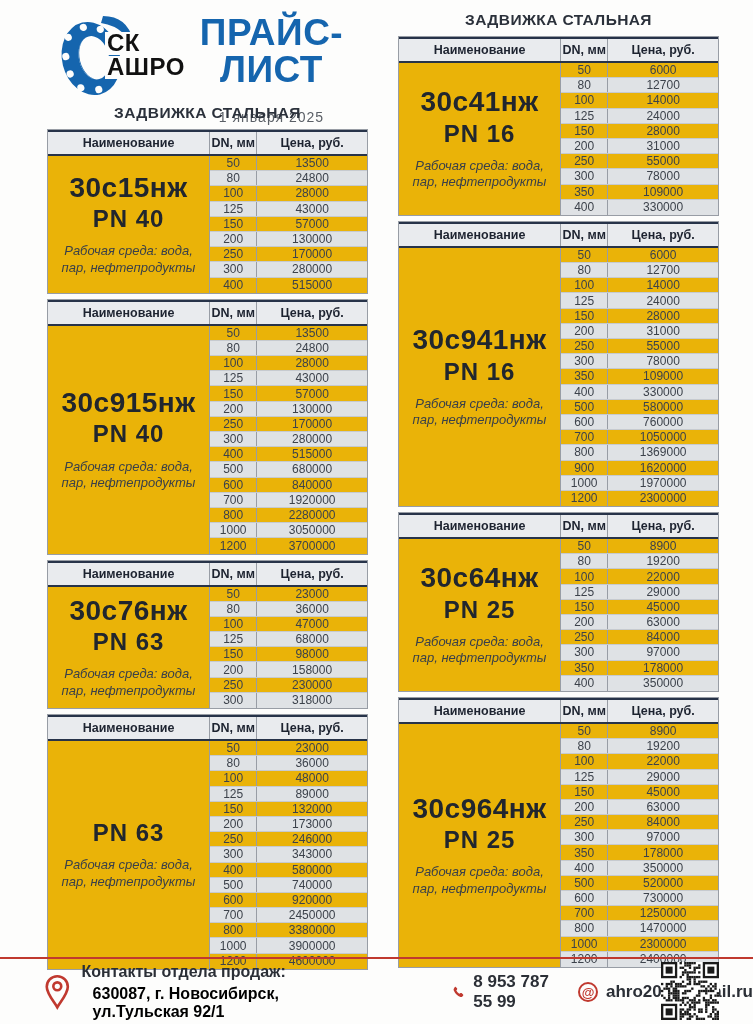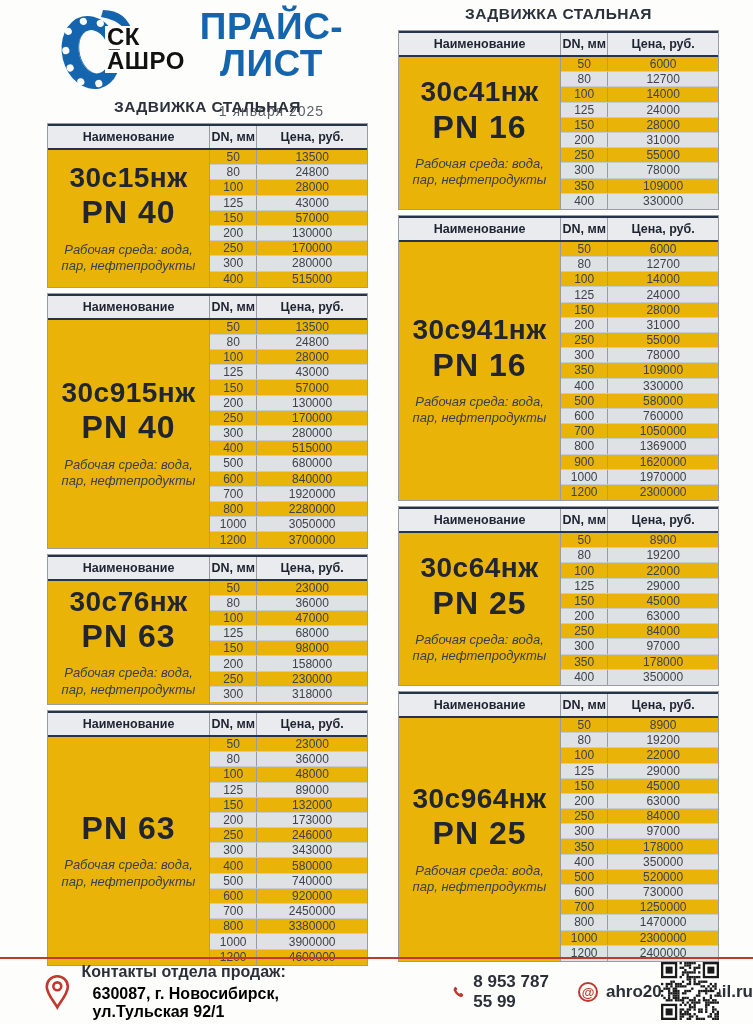--- a/index.html
+++ b/index.html
@@ -8,21 +8,21 @@
 
   .page {
     position: relative;
     width: 753px; height: 1024px;
     margin: 0 auto;
     background: #fdfdfc;
     overflow: hidden;
     color: #2e333c;
   }
 
-  .col { position: absolute; top: 4px; width: 321px; }
+  .col { position: absolute; top: 10px; width: 321px; }
   .col-left  { left: 47px; }
   .col-right { left: 398px; }
 
   
   .brand-row { display: flex; align-items: flex-start; height: 92px; margin-bottom: 2px; }
   .logo { position: relative; width: 128px; height: 92px; flex: 0 0 auto; }
   .logo svg { position: absolute; left: 0; top: 0; }
   .logo-text {
     position: absolute; left: 58px; top: 22px;
     display: flex; flex-direction: column; gap: 1px;
@@ -61,21 +61,21 @@
   .c-dn    { width: 14.8%; border-right: 1px solid #989da5; }
   .c-price { width: 34.4%; }
 
   .tbody { display: flex; }
   .namecell {
     width: 50.8%; border-right: 1px solid #989da5;
     display: flex; flex-direction: column; align-items: center; justify-content: center;
     gap: 4px; padding: 6px 6px; text-align: center;
   }
   .model { font-size: 28px; font-weight: 800; color: #21262e; letter-spacing: 0.5px; line-height: 1.05; }
-  .pn    { font-size: 32px; font-weight: 800; color: #21262e; letter-spacing: 1px;  line-height: 1.05; }
+  .pn    { font-size: 24px; font-weight: 800; color: #21262e; letter-spacing: 1px;  line-height: 1.05; }
   .medium {
     font-size: 13px; font-style: italic; color: #3a4049;
     line-height: 1.25; margin-top: 8px; max-width: 155px;
   }
   .rowswrap { width: 49.2%; display: flex; flex-direction: column; }
   .prow { display: flex; height: 15.2px; border-bottom: 1px solid #c6cacf; }
   .prow:last-child { border-bottom: none; }
   .prow.alt { background: #dfe2e5; }
   .dncell, .pricecell {
     display: flex; align-items: center; justify-content: center;

